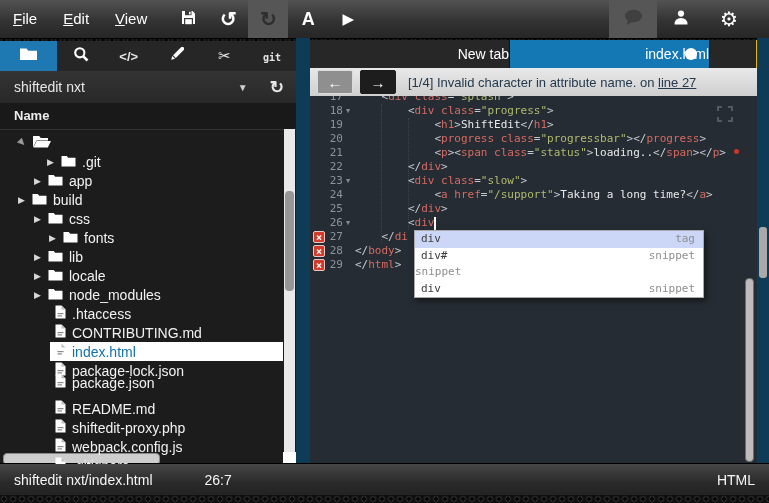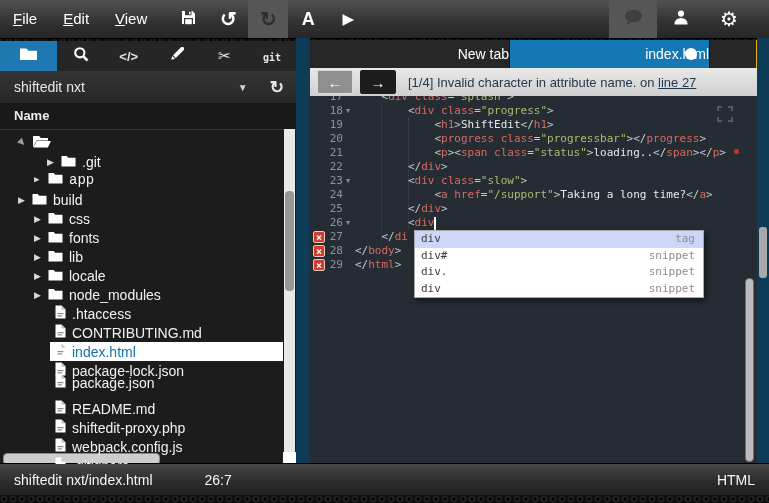--- a/index.html
+++ b/index.html
@@ -193,30 +193,30 @@
       <span>Name</span>
     </div>
     <div class="tree" id="tree">
         <div class="trow" style="top: 4px; left: 0px; width: 296px; padding-left: 18px;"><span class="caret-open-root car">▶</span><span class="ic" style="margin-left: 4px;"><svg width="20" height="13" viewBox="0 0 20 13">
               <path d="M1 1 h6.2 l1.6 2 h7.2 v2.5 h-11.5 l-3.5 7 z" fill="#fff"></path>
               <path d="M4.6 6 h14.4 l-3.2 6.5 H1.4 z" fill="#fff"></path>
             </svg></span></div>
         <div class="trow" style="top: 23px; left: 0px; width: 296px; padding-left: 34px; margin-left: 13px;"><span class="caret-closed car">▶</span><span class="ic"><svg width="15" height="12" viewBox="0 0 15 12">
               <path d="M0.5 1 h5.2 l1.5 1.8 h7.3 V11.5 H0.5 z" fill="#fff"></path>
             </svg></span><span class="lbl">.git</span></div>
-        <div class="trow" style="top: 42px; left: 0px; width: 296px; padding-left: 34px; font-family: Liberation Mono, monospace;"><span class="caret-closed car">▶</span><span class="ic"><svg width="15" height="12" viewBox="0 0 15 12">
+        <div class="trow" style="top: 42px; left: 0px; width: 296px; padding-left: 34px;"><span class="caret-closed car">▶</span><span class="ic"><svg width="15" height="12" viewBox="0 0 15 12">
               <path d="M0.5 1 h5.2 l1.5 1.8 h7.3 V11.5 H0.5 z" fill="#fff"></path>
             </svg></span><span class="lbl">app</span></div>
         <div class="trow" style="top: 61px; left: 0px; width: 296px; padding-left: 18px;"><span class="caret-closed car">▶</span><span class="ic"><svg width="15" height="12" viewBox="0 0 15 12">
               <path d="M0.5 1 h5.2 l1.5 1.8 h7.3 V11.5 H0.5 z" fill="#fff"></path>
             </svg></span><span class="lbl">build</span></div>
         <div class="trow" style="top: 80px; left: 0px; width: 296px; padding-left: 34px;"><span class="caret-closed car">▶</span><span class="ic"><svg width="15" height="12" viewBox="0 0 15 12">
               <path d="M0.5 1 h5.2 l1.5 1.8 h7.3 V11.5 H0.5 z" fill="#fff"></path>
             </svg></span><span class="lbl">css</span></div>
-        <div class="trow" style="top: 99px; left: 0px; width: 296px; padding-left: 34px;"><span class="caret-closed car">▶</span><span class="ic"><svg width="15" height="12" viewBox="0 0 15 12">
+        <div class="trow" style="top: 99px; left: 0px; width: 296px; padding-left: 49px;"><span class="caret-closed car">▶</span><span class="ic"><svg width="15" height="12" viewBox="0 0 15 12">
               <path d="M0.5 1 h5.2 l1.5 1.8 h7.3 V11.5 H0.5 z" fill="#fff"></path>
             </svg></span><span class="lbl">fonts</span></div>
         <div class="trow" style="top: 118px; left: 0px; width: 296px; padding-left: 34px;"><span class="caret-closed car">▶</span><span class="ic"><svg width="15" height="12" viewBox="0 0 15 12">
               <path d="M0.5 1 h5.2 l1.5 1.8 h7.3 V11.5 H0.5 z" fill="#fff"></path>
             </svg></span><span class="lbl">lib</span></div>
         <div class="trow" style="top: 137px; left: 0px; width: 296px; padding-left: 34px;"><span class="caret-closed car">▶</span><span class="ic"><svg width="15" height="12" viewBox="0 0 15 12">
               <path d="M0.5 1 h5.2 l1.5 1.8 h7.3 V11.5 H0.5 z" fill="#fff"></path>
             </svg></span><span class="lbl">locale</span></div>
         <div class="trow" style="top: 156px; left: 0px; width: 296px; padding-left: 34px;"><span class="caret-closed car">▶</span><span class="ic"><svg width="15" height="12" viewBox="0 0 15 12">
               <path d="M0.5 1 h5.2 l1.5 1.8 h7.3 V11.5 H0.5 z" fill="#fff"></path>
@@ -371,21 +371,20 @@
         <div class="popup" id="popup">
           <div class="popup-row sel">
             <span class="pl">div</span>
             <span class="pm">tag</span>
           </div>
           <div class="popup-row">
             <span class="pl">div#</span>
             <span class="pm">snippet</span>
           </div>
           <div class="popup-row">
-            <span class="pl">div.</span>
             <span class="pm">snippet</span>
           </div>
           <div class="popup-row">
             <span class="pl">div</span>
             <span class="pm">snippet</span>
           </div>
         </div>
       <div class="ed-vscroll"></div>
     </div>
   </div>

